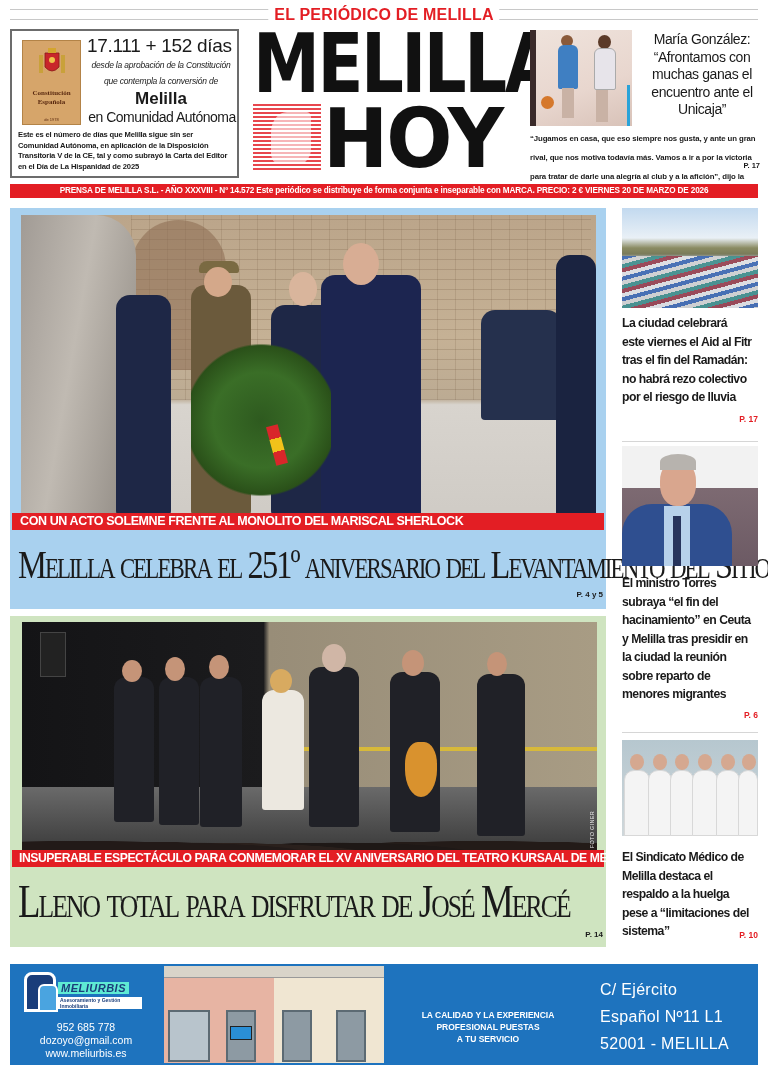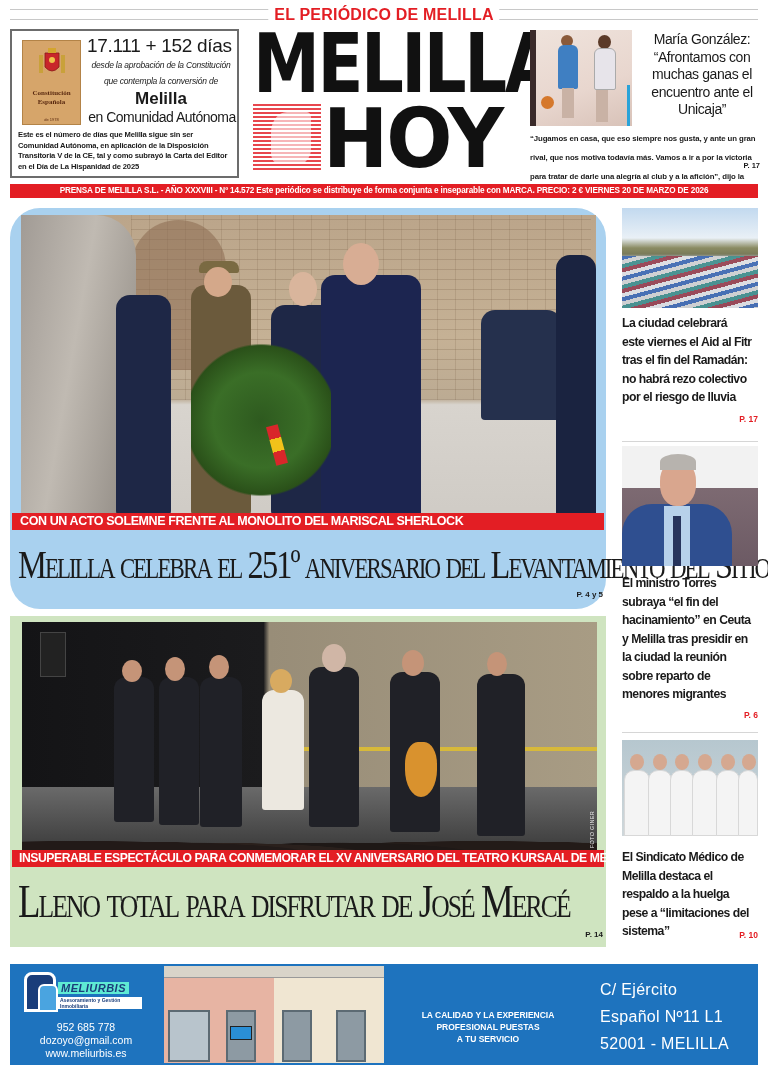--- a/index.html
+++ b/index.html
@@ -49,21 +49,21 @@
   .sport-photo .post { position: absolute; left: 97px; top: 55px; width: 3px; height: 41px; background: #2aa3d8; }
   .sport-photo .dark { position: absolute; left: 0; top: 0; width: 6px; height: 96px; background: #3a2a2a; }
   .sport-head { position: absolute; left: 640px; top: 31px; width: 124px; text-align: center; font-size: 14px; line-height: 17.5px; letter-spacing: -0.4px; color: #1a1a1a; }
   .sport-quote { position: absolute; left: 530px; top: 129px; width: 230px; font-size: 7.8px; font-weight: bold; line-height: 19px; letter-spacing: -0.1px; }
   .sport-page { position: absolute; right: 8px; top: 161px; font-size: 7.5px; font-weight: bold; }
 
   .dateline { position: absolute; left: 10px; top: 184px; width: 748px; height: 14px; background: #e31e24; color: #fff; font-size: 8.2px;
     font-weight: bold; line-height: 14px; text-align: center; white-space: nowrap; letter-spacing: -0.15px; }
 
   
-  .lead { position: absolute; left: 10px; top: 208px; width: 596px; height: 401px; background: #a9d1ef; border-radius: 30px; }
+  .lead { position: absolute; left: 10px; top: 208px; width: 596px; height: 401px; background: #a9d1ef; }
   .lead-photo { position: absolute; left: 11px; top: 7px; width: 575px; height: 306px; overflow: hidden; background: #c7b9a3; }
   .lead-photo .wall { position: absolute; left: 0; top: 0; width: 100%; height: 100%;
     background: linear-gradient(180deg, #bba58a 0%, #c5b195 40%, #bcab93 60%, #d8d4ce 62%, #cfcbc5 100%); }
   .lead-photo .brick { position: absolute; left: 110px; top: 0; width: 460px; height: 185px;
     background: repeating-linear-gradient(0deg, rgba(120,95,70,0.25) 0 1px, transparent 1px 10px), repeating-linear-gradient(90deg, rgba(120,95,70,0.2) 0 1px, transparent 1px 18px); }
   .lead-photo .arch { position: absolute; left: 110px; top: 5px; width: 95px; height: 150px; background: #8a6a50; border-radius: 50px 50px 0 0; opacity: 0.55; }
   .lead-photo .rock { position: absolute; left: 0; top: 0; width: 115px; height: 306px; background: linear-gradient(100deg, #a19b95 0%, #c0bab2 45%, #8d8780 100%); border-radius: 0 40px 10px 0; }
   .lead-photo .fig { position: absolute; background: #1e2746; border-radius: 14px 14px 4px 4px; }
   .lead-photo .head { position: absolute; background: #d4a88a; border-radius: 50%; }
   .lead-photo .f1 { left: 95px; top: 80px; width: 55px; height: 220px; }

